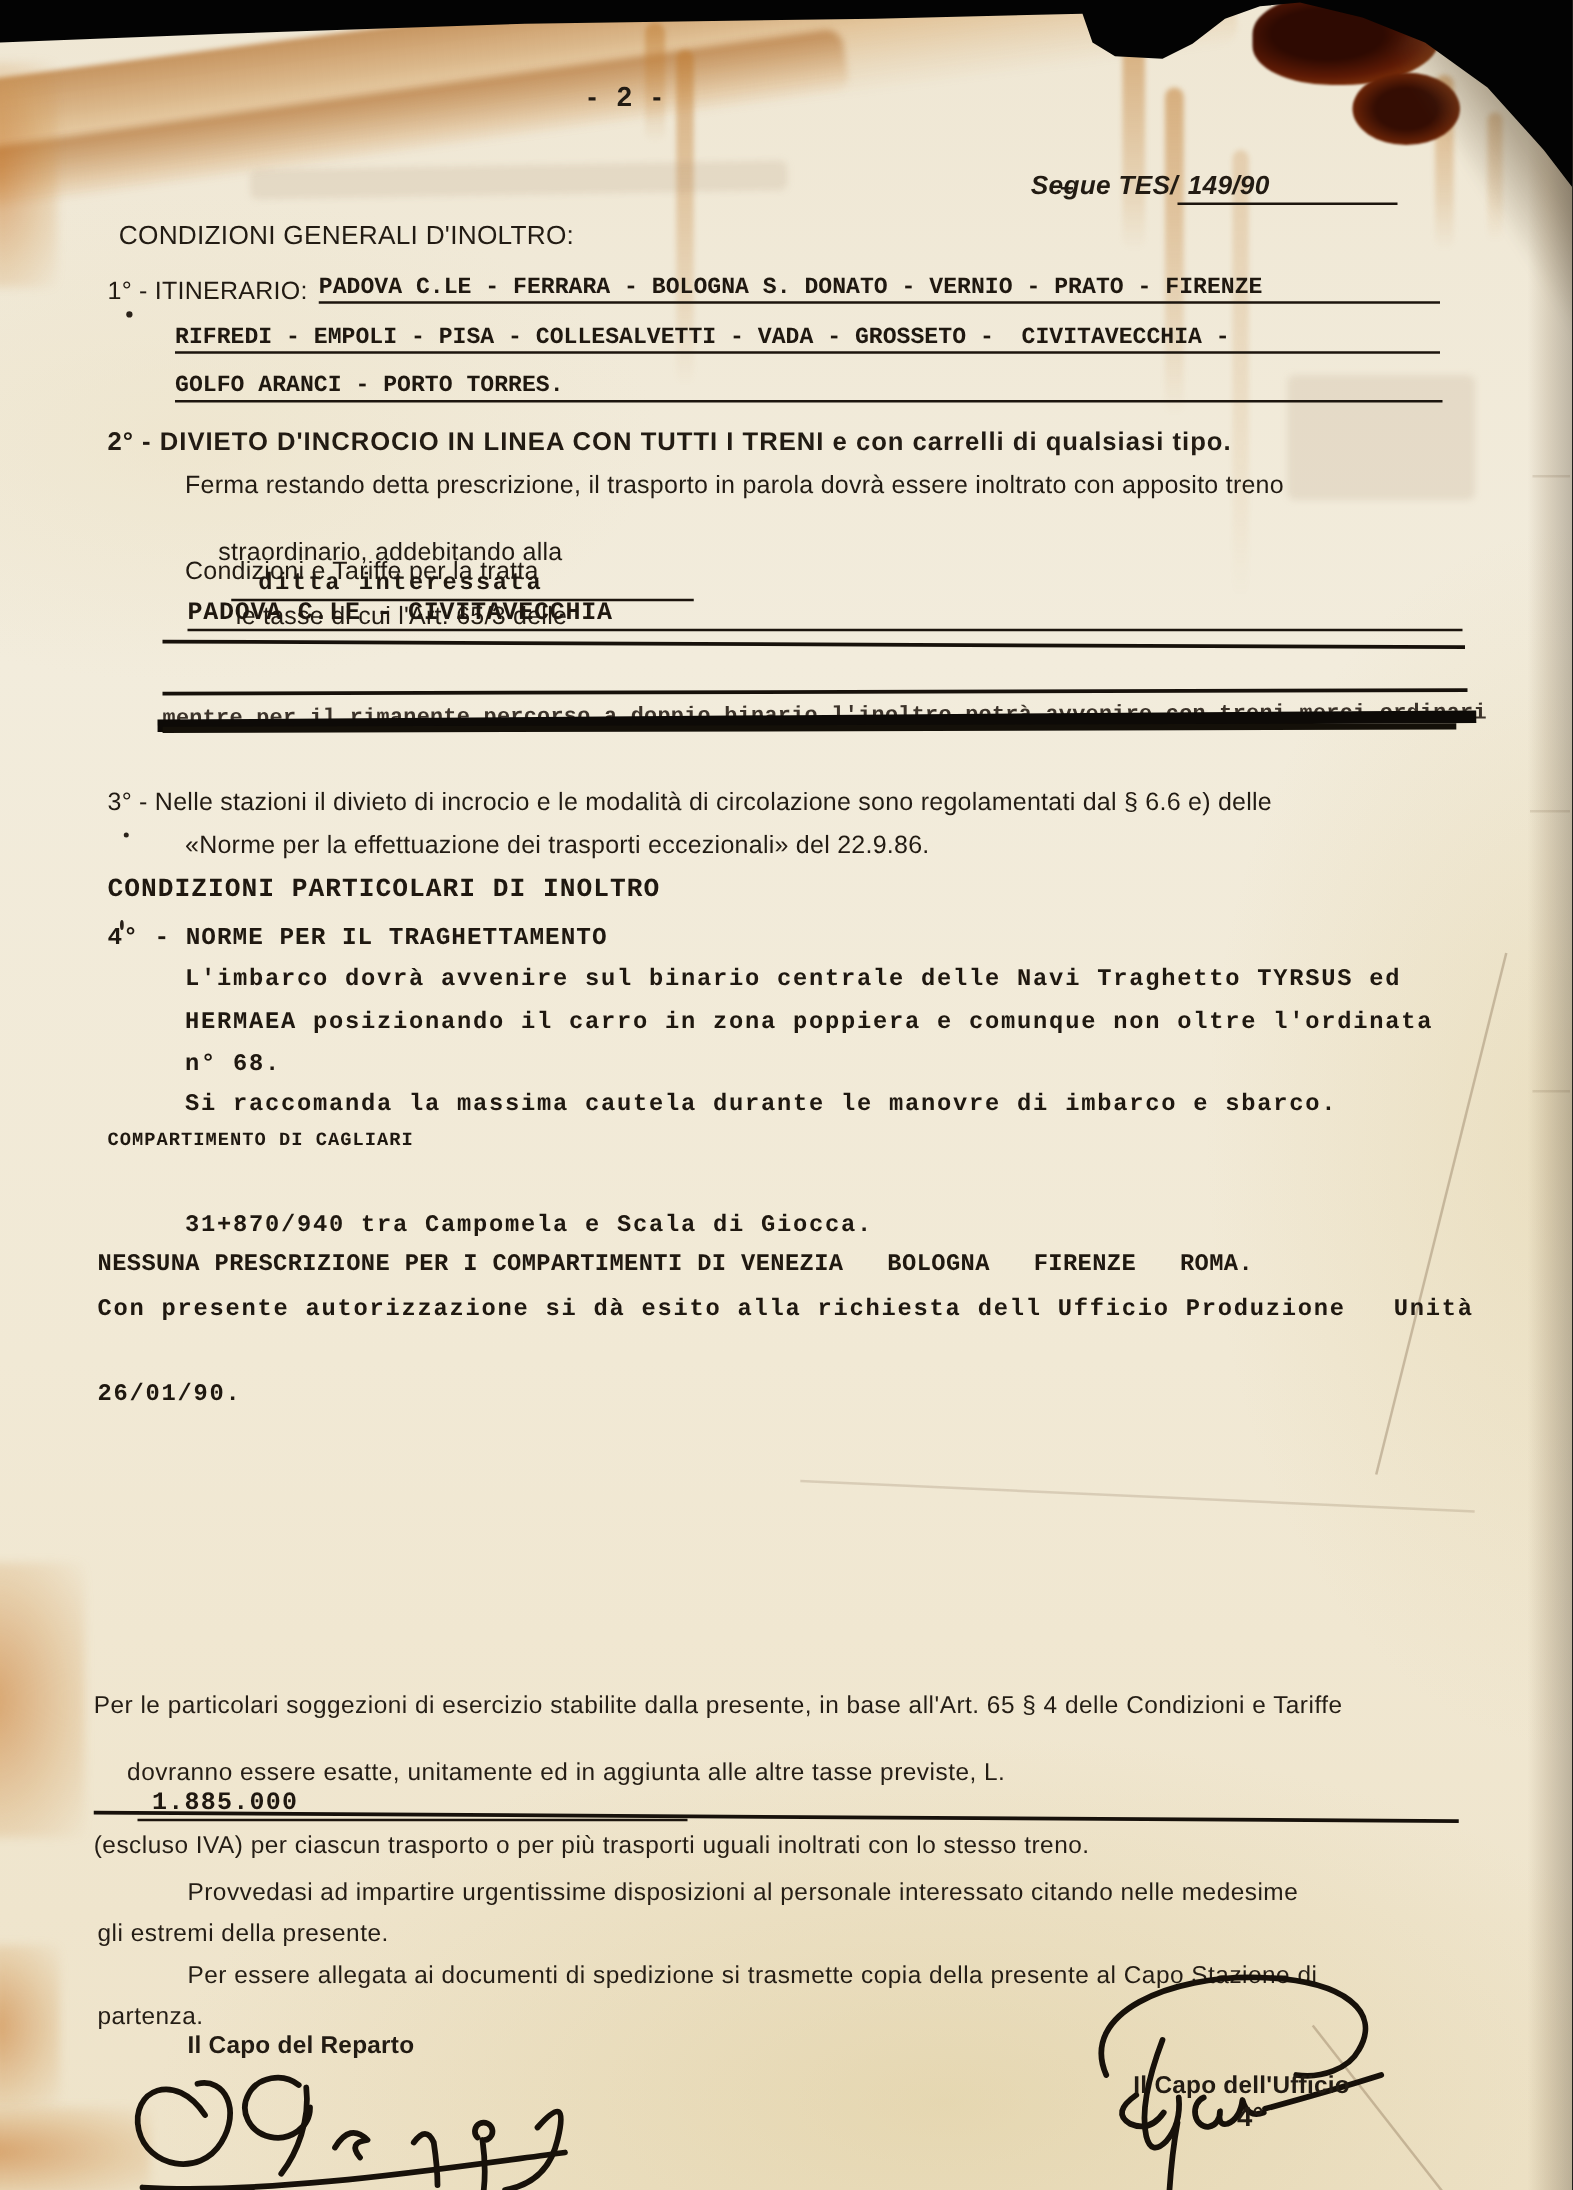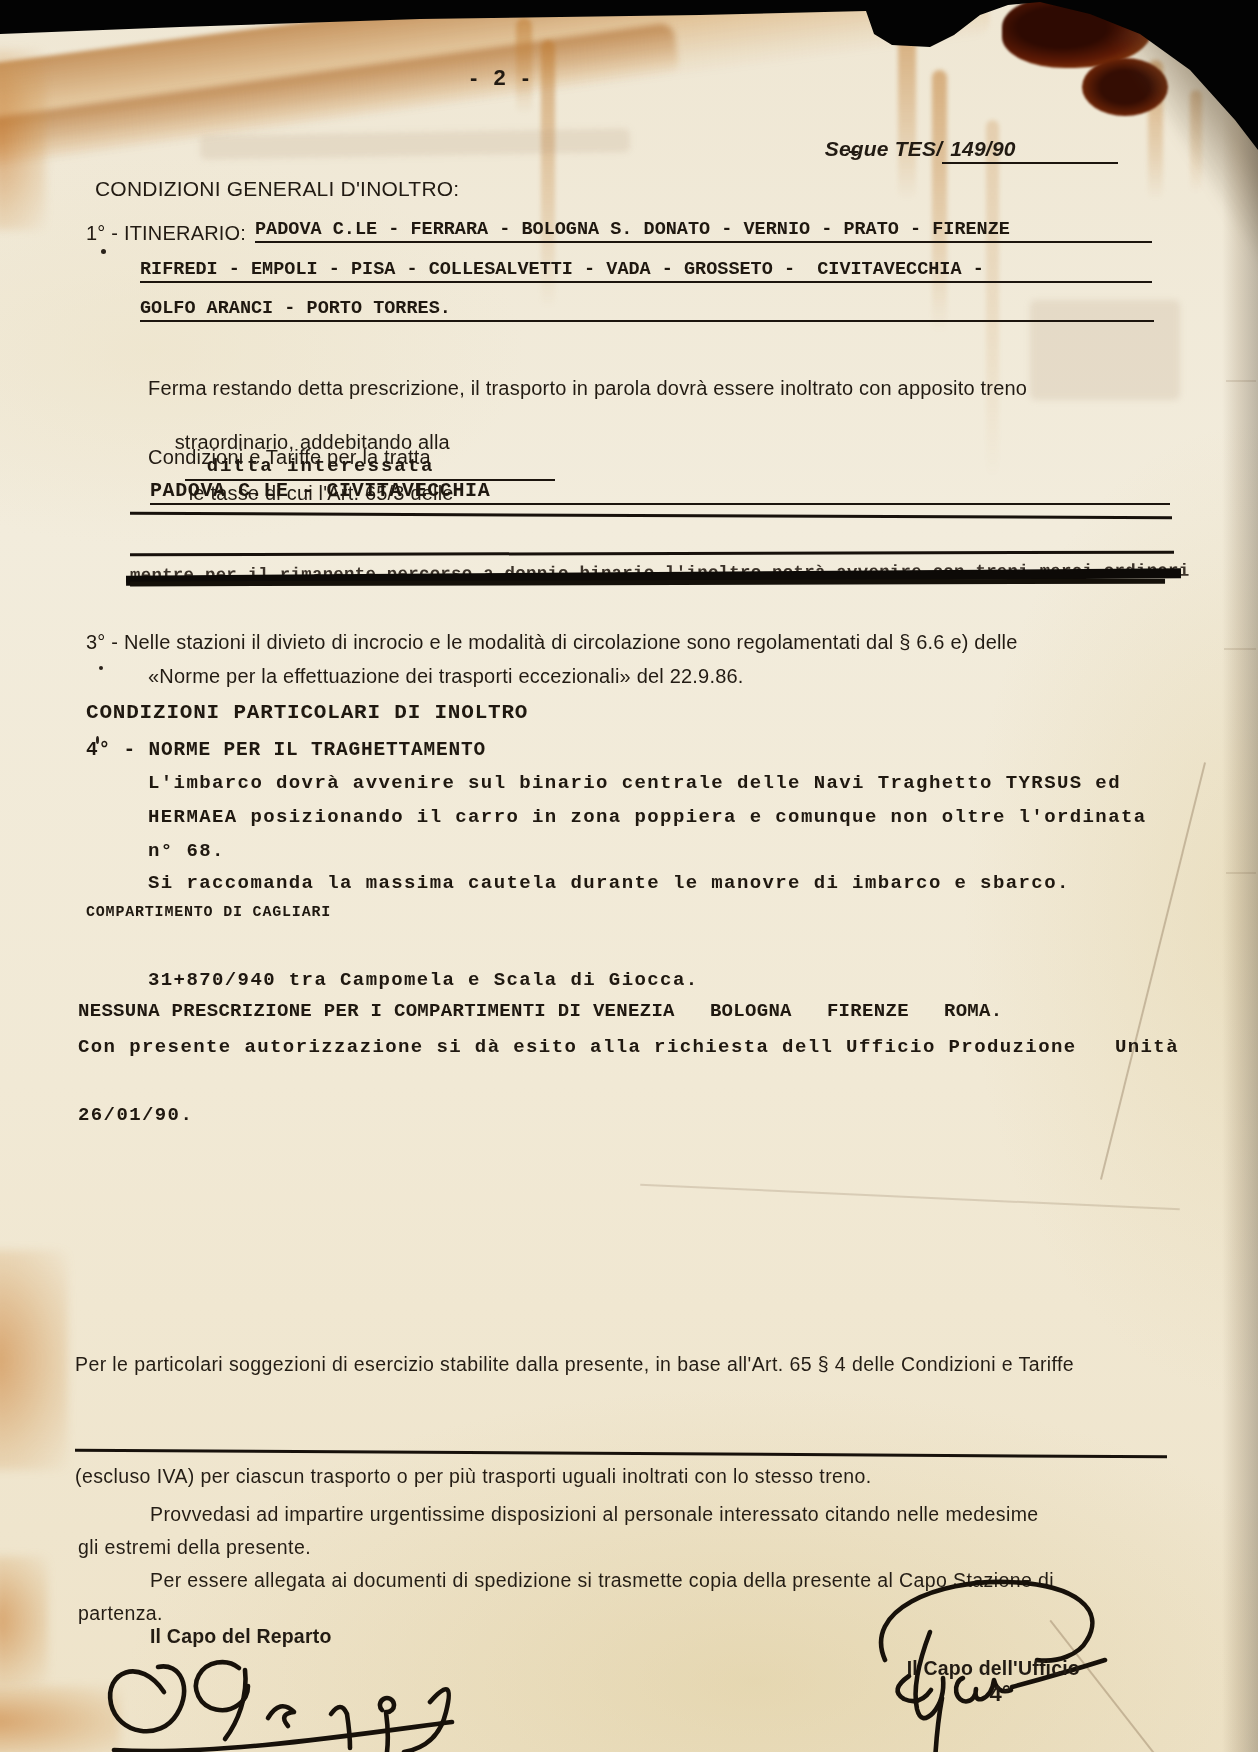--- a/index.html
+++ b/index.html
@@ -90,20 +90,21 @@
     <div class="line" style="left:798px;top:116px;">
       <span class="sans ital">Segue TES/</span><span class="sans ital u2" style="display:inline-block;min-width:168px;padding-left:8px;">149/90</span>
     </div>
     <div class="line sans" style="left:95px;top:176px;font-size:21px;">CONDIZIONI GENERALI D'INOLTRO:</div>
 
     <div class="line sans" style="left:86px;top:221px;">1° - ITINERARIO:</div>
     <div class="line mono u2" style="left:255px;top:218px;width:897px;font-size:18.5px;">PADOVA C.LE - FERRARA - BOLOGNA S. DONATO - VERNIO - PRATO - FIRENZE</div>
     <div class="line mono u2" style="left:140px;top:258px;width:1012px;font-size:18.5px;">RIFREDI - EMPOLI - PISA - COLLESALVETTI - VADA - GROSSETO -  CIVITAVECCHIA -</div>
     <div class="line mono u2" style="left:140px;top:297px;width:1014px;font-size:18.5px;">GOLFO ARANCI - PORTO TORRES.</div>
 
+    <div class="line sans sans-b" style="left:86px;top:341px;font-size:20.5px;letter-spacing:.8px;">2° - DIVIETO D'INCROCIO IN LINEA CON TUTTI I TRENI e con carrelli di qualsiasi tipo.</div>
     <div class="line sans" style="left:148px;top:376px;">Ferma restando detta prescrizione, il trasporto in parola dovrà essere inoltrato con apposito treno</div>
     <div class="line" style="left:148px;top:410px;">
       <span class="sans">straordinario, addebitando alla</span>
       <span class="mono u2" style="display:inline-block;width:348px;margin-left:10px;padding-left:22px;letter-spacing:2px;">ditta interessata</span>
       <span class="sans" style="margin-left:14px;">le tasse di cui l'Art. 65/3 delle</span>
     </div>
     <div class="line sans" style="left:148px;top:445px;">Condizioni e Tariffe per la tratta</div>
     <div class="line mono u2" style="left:150px;top:478px;width:1020px;font-size:20px;letter-spacing:.6px;">PADOVA C.LE - CIVITAVECCHIA</div>
     <div class="rule" style="left:130px;top:514px;width:1042px;transform:rotate(.25deg);"></div>
     <div class="rule" style="left:130px;top:552px;width:1044px;transform:rotate(-.15deg);"></div>
@@ -127,20 +128,24 @@
     <div class="line mono" style="left:86px;top:904px;font-size:15px;letter-spacing:.8px;">COMPARTIMENTO DI CAGLIARI</div>
 
     <div class="line mono mono-w" style="left:148px;top:969px;">31+870/940 tra Campomela e Scala di Giocca.</div>
 
     <div class="line mono" style="left:78px;top:1000px;letter-spacing:.3px;">NESSUNA PRESCRIZIONE PER I COMPARTIMENTI DI VENEZIA   BOLOGNA   FIRENZE   ROMA.</div>
 
     <div class="line mono mono-w" style="left:78px;top:1036px;">Con presente autorizzazione si dà esito alla richiesta dell Ufficio Produzione   Unità</div>
     <div class="line mono mono-w" style="left:78px;top:1104px;">26/01/90.</div>
 
     <div class="line sans-sm" style="left:75px;top:1352px;">Per le particolari soggezioni di esercizio stabilite dalla presente, in base all'Art. 65 § 4 delle Condizioni e Tariffe</div>
+    <div class="line" style="left:75px;top:1386px;">
+      <span class="sans-sm">dovranno essere esatte, unitamente ed in aggiunta alle altre tasse previste, L.</span>
+      <span class="mono u2" style="display:inline-block;width:428px;margin-left:8px;padding-left:12px;font-size:20px;letter-spacing:1px;">1.885.000</span>
+    </div>
     <div class="rule" style="left:75px;top:1452px;width:1092px;transform:rotate(.35deg);"></div>
     <div class="line sans-sm" style="left:75px;top:1464px;">(escluso IVA) per ciascun trasporto o per più trasporti uguali inoltrati con lo stesso treno.</div>
 
     <div class="line sans-sm" style="left:150px;top:1502px;">Provvedasi ad impartire urgentissime disposizioni al personale interessato citando nelle medesime</div>
     <div class="line sans-sm" style="left:78px;top:1535px;">gli estremi della presente.</div>
     <div class="line sans-sm" style="left:150px;top:1568px;">Per essere allegata ai documenti di spedizione si trasmette copia della presente al Capo Stazione di</div>
     <div class="line sans-sm" style="left:78px;top:1601px;">partenza.</div>
 
     <div class="line sans sans-b" style="left:150px;top:1624px;font-size:19.5px;">Il Capo del Reparto</div>
     <svg class="sig" style="left:98px;top:1642px;" width="400" height="110" viewBox="0 0 400 110">

